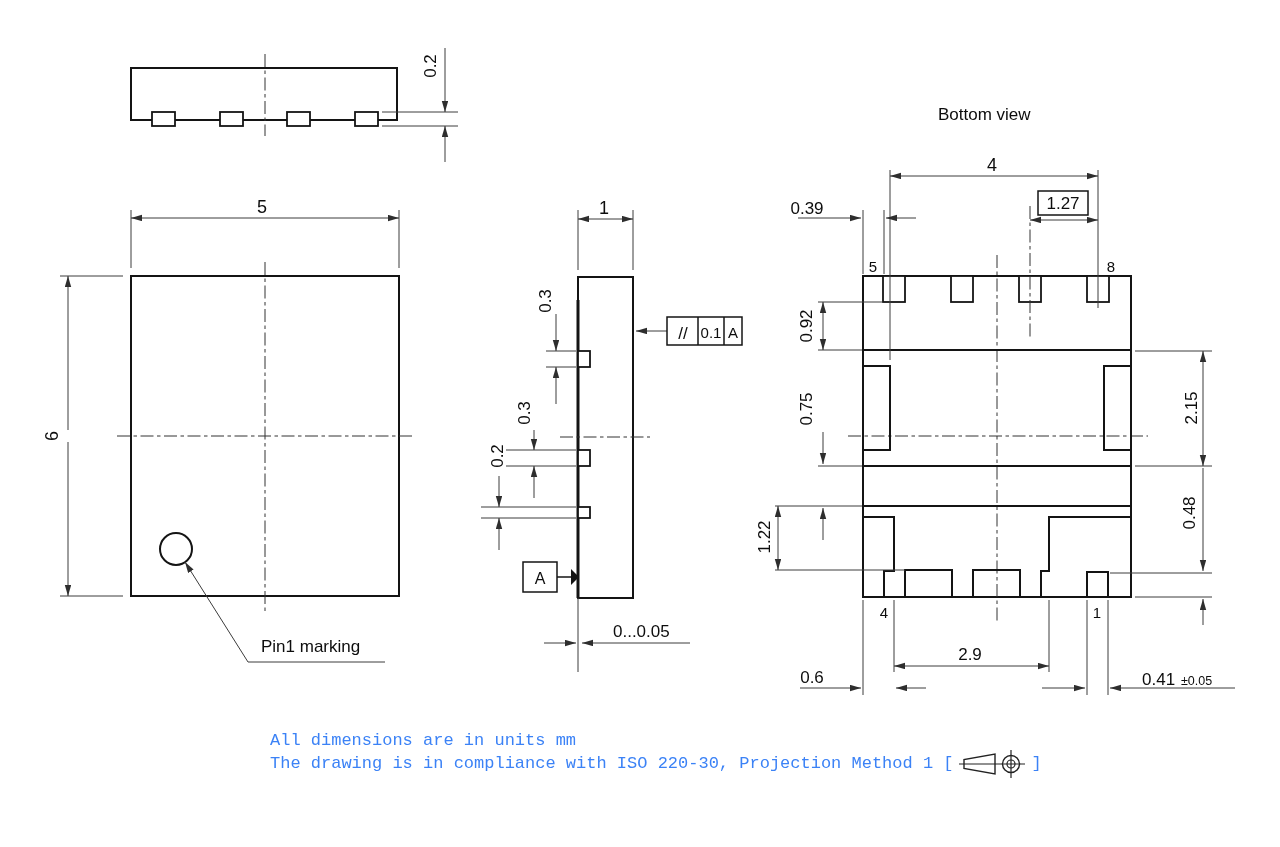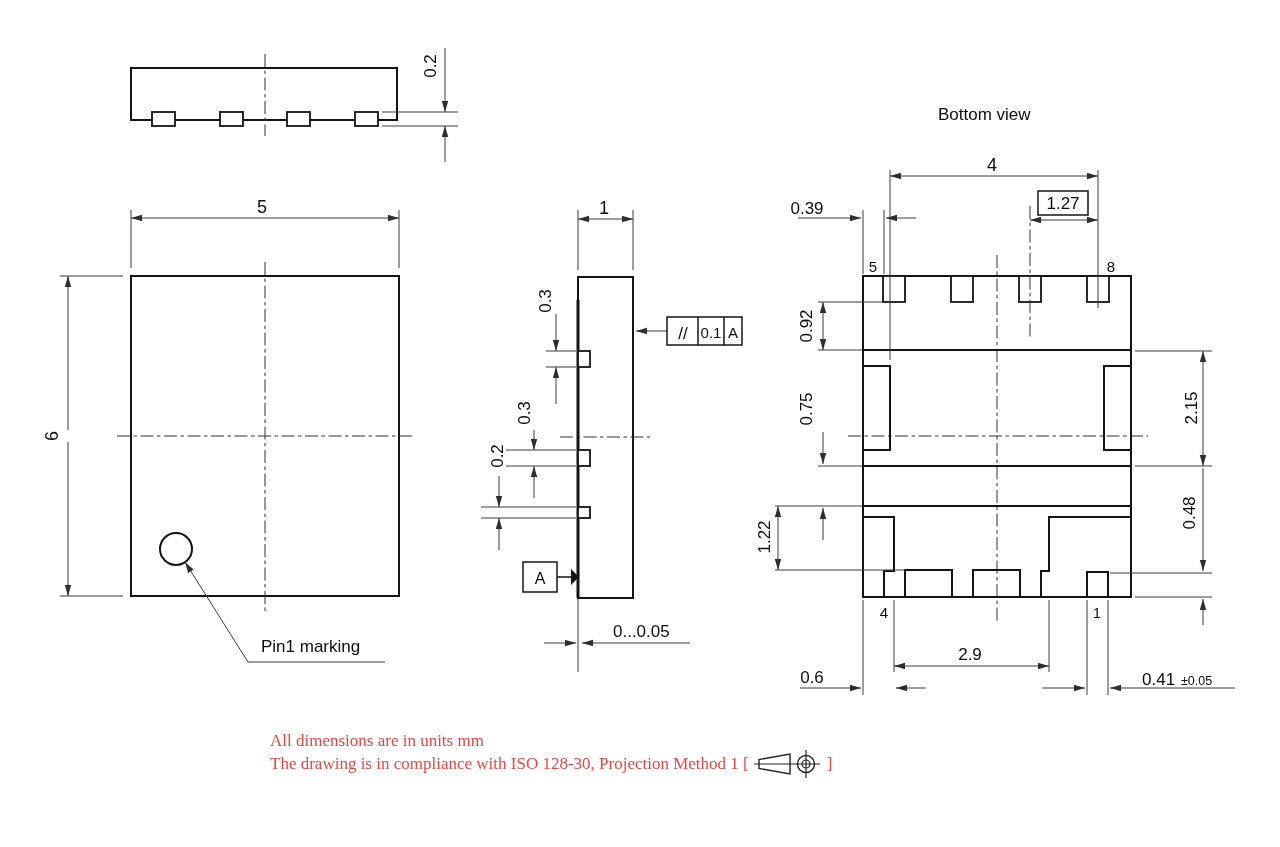--- a/index.html
+++ b/index.html
@@ -5,22 +5,22 @@
   html,body{margin:0;padding:0;background:#fff;}
   #stage{position:relative;width:1280px;height:847px;background:#fff;overflow:hidden;}
   svg text{font-family:"Liberation Sans","DejaVu Sans",sans-serif;fill:#0d0d0d;font-size:17px;}
   .ol  {fill:none;stroke:#141414;stroke-width:2;}
   .olw {fill:#ffffff;stroke:#141414;stroke-width:1.8;}
   .thin{fill:none;stroke:#141414;stroke-width:1.5;}
   .dim {fill:none;stroke:#3c3c3c;stroke-width:1;}
   .cl  {fill:none;stroke:#333333;stroke-width:1;stroke-dasharray:13 3.5 3.5 3.5;}
   .t18{font-size:18px;} .t17{font-size:17px;} .t15{font-size:15px;} .t16{font-size:16px;} .t12{font-size:12.5px;}
   .mid{text-anchor:middle;}
-  #notes{position:absolute;left:270px;top:729px;font-family:Liberation Serif, serif;
-         font-size:17px;color:#ef4444;line-height:23px;white-space:nowrap;}
+  #notes{position:absolute;left:270px;top:729px;font-family:Liberation Mono, monospace;
+         font-size:17px;color:#3b82f6;line-height:23px;white-space:nowrap;}
   #notes .row{display:flex;align-items:center;height:23px;}
   #proj-symbol{margin:0 3px;vertical-align:middle;}
 </style>
 </head>
 <body>
 
 <div id="stage">
 <svg width="1280" height="847" viewBox="0 0 1280 847">
   <defs>
     <marker id="ah" markerUnits="userSpaceOnUse" markerWidth="12" markerHeight="8" refX="11" refY="3.2" orient="auto">
@@ -240,21 +240,21 @@
       <text class="t17" x="1142" y="685">0.41</text>
       <text class="t12" x="1181" y="685">±0.05</text>
     </g>
   </g>
 </svg>
 
 
 <div id="notes">
   <div class="row">All dimensions are in units mm</div>
   <div class="row">
-    <span>The drawing is in compliance with ISO 128-30, Projection Method 1 [</span>
+    <span>The drawing is in compliance with ISO 220-30, Projection Method 1 [</span>
     <svg id="proj-symbol" width="72" height="32" viewBox="0 0 72 32">
       <line x1="2" y1="16" x2="68" y2="16" stroke="#222" stroke-width="1.2"></line>
       <polygon points="7,11.5 7,20.5 38,26 38,6" fill="none" stroke="#222" stroke-width="1.4"></polygon>
       <circle cx="54" cy="16" r="8.5" fill="none" stroke="#222" stroke-width="1.4"></circle>
       <circle cx="54" cy="16" r="4" fill="none" stroke="#222" stroke-width="1.2"></circle>
       <line x1="54" y1="2" x2="54" y2="30" stroke="#222" stroke-width="1.2"></line>
     </svg>
     <span>]</span>
   </div>
 </div>

